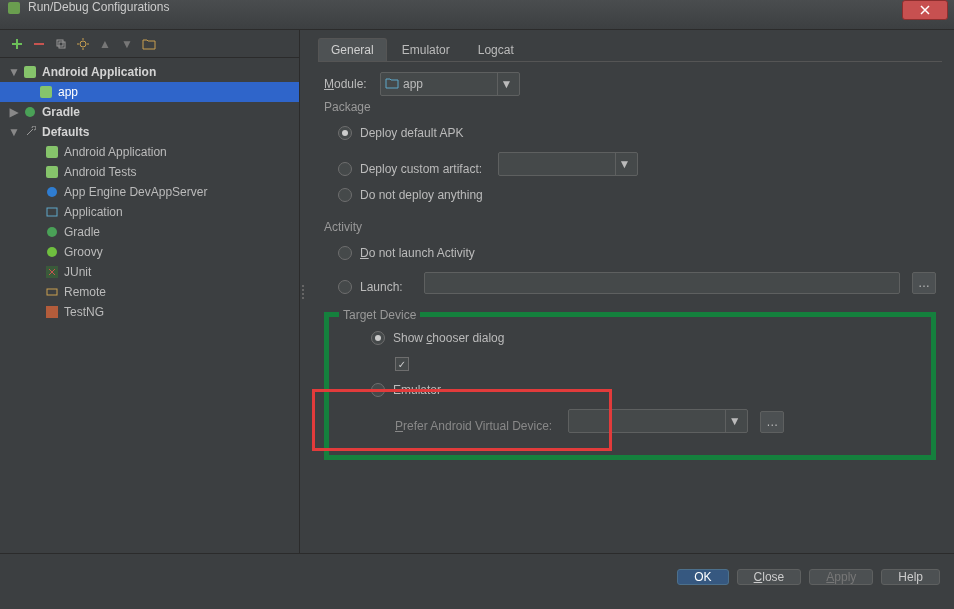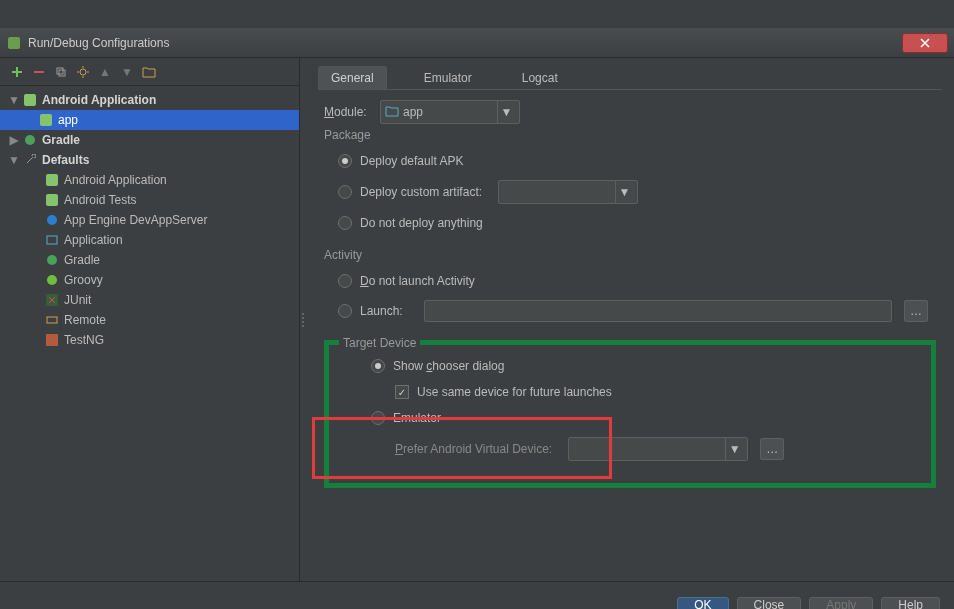--- a/index.html
+++ b/index.html
@@ -1,18 +1,18 @@
 <!DOCTYPE html>
 <html><head>
 <meta charset="utf-8">
 <style>
 * { margin: 0; padding: 0; box-sizing: border-box; font-family: "Segoe UI", Tahoma, sans-serif; font-size: 12px; }
 body { background: #3c3f41; color: #bbbbbb; width: 954px; height: 609px; overflow: hidden; }
 
-.titlebar { height: 30px; background: linear-gradient(#4a4d4f, #3c3f41); display: flex; align-items: center; padding: 0 6px; border-bottom: 1px solid #2b2b2b; margin-top: 28px; }
+.titlebar { height: 30px; background: linear-gradient(#4a4d4f, #3c3f41); display: flex; align-items: flex-start; padding: 0 6px; border-bottom: 1px solid #2b2b2b; }
 .titlebar .title-icon { width: 16px; height: 16px; margin-right: 6px; }
 .titlebar .title { color: #cccccc; flex: 1; }
 .titlebar .close-btn { width: 46px; height: 20px; background: #c75050; border: 1px solid #8c2e2e; border-radius: 3px; color: #fff; display: flex; align-items: center; justify-content: center; cursor: pointer; }
 .titlebar .close-btn svg { width: 10px; height: 10px; }
 
 .main { display: flex; height: 523px; }
 .sidebar { width: 300px; background: #3c3f41; border-right: 1px solid #2b2b2b; display: flex; flex-direction: column; }
 .toolbar { height: 28px; display: flex; align-items: center; gap: 4px; padding: 0 8px; border-bottom: 1px solid #2b2b2b; }
 .tool-btn { width: 18px; height: 18px; display: flex; align-items: center; justify-content: center; cursor: pointer; }
 
@@ -20,34 +20,34 @@
 .tree-item { height: 20px; display: flex; align-items: center; padding-left: 8px; cursor: pointer; }
 .tree-item.selected { background: #2f65ca; color: #fff; }
 .tree-item .arrow { width: 12px; display: inline-flex; justify-content: center; margin-right: 2px; color: #888; }
 .tree-item .node-icon { width: 16px; height: 16px; margin-right: 4px; display: inline-flex; align-items: center; justify-content: center; }
 .tree-item.bold .label { font-weight: bold; color: #d4d4d4; }
 .tree-item.selected .label { color: #fff; }
 .tree-item.depth-1 { padding-left: 24px; }
 .tree-item.depth-2 { padding-left: 44px; }
 
 .content { flex: 1; padding: 8px 12px; position: relative; overflow: hidden; }
-.tabs { display: flex; height: 24px; border-bottom: 1px solid #555; gap: 22px; }
+.tabs { display: flex; height: 24px; border-bottom: 1px solid #555; }
 .tab { padding: 0 12px; display: flex; align-items: center; border: 1px solid transparent; border-bottom: none; cursor: pointer; margin-right: 2px; }
 .tab.active { border-color: #555; background: #4e5254; color: #d0d0d0; border-radius: 3px 3px 0 0; }
 
 .panel { padding: 10px 6px; }
 .row { display: flex; align-items: center; margin-bottom: 4px; }
 .row .lbl { width: 56px; }
 .combo { display: flex; align-items: center; height: 24px; background: #45494a; border: 1px solid #5e6060; border-radius: 2px; padding: 0 4px; gap: 4px; }
 .combo .arrow-btn { width: 18px; border-left: 1px solid #5e6060; display: flex; align-items: center; justify-content: center; height: 100%; }
 .combo.wide { width: 140px; }
 
 .group { margin-bottom: 18px; }
 .group-title { color: #999; margin-bottom: 8px; }
-.radio-row { display: flex; align-items: center; margin: 12px 8px 12px 14px; gap: 8px; }
+.radio-row { display: flex; align-items: flex-end; margin: 12px 0 12px 14px; gap: 8px; }
 .radio { width: 14px; height: 14px; border-radius: 50%; border: 1px solid #6e6e6e; background: #45494a; display: flex; align-items: center; justify-content: center; }
 .radio.checked::after { content: ""; width: 6px; height: 6px; background: #cccccc; border-radius: 50%; }
 .checkbox { width: 14px; height: 14px; border: 1px solid #6e6e6e; background: #45494a; display: flex; align-items: center; justify-content: center; }
 .checkbox.checked::after { content: "✓"; font-size: 10px; color: #ccc; }
 .input { flex: 1; height: 22px; background: #45494a; border: 1px solid #5e6060; border-radius: 2px; }
 .small-btn { width: 24px; height: 22px; background: #4c5052; border: 1px solid #5e6060; border-radius: 2px; display: flex; align-items: center; justify-content: center; margin-left: 4px; cursor: pointer; }
 
 .fieldset { border: 5px solid #15803d; padding: 10px 10px 10px 28px; position: relative; margin-top: 8px; }
 .fieldset .legend { position: absolute; top: -9px; left: 10px; background: #3c3f41; padding: 0 4px; color: #999; }
 .highlight-box { position: absolute; border: 3px solid #e23b3b; pointer-events: none; }
@@ -291,21 +291,20 @@
       </div>
 
       <div class="fieldset">
         <span class="legend">Target Device</span>
         <div class="radio-row" style="margin-top:4px">
           <span class="radio checked"></span>
           <span>Show <span class="und">c</span>hooser dialog</span>
         </div>
         <div class="radio-row" style="margin-left:38px">
           <span class="checkbox checked"></span>
-          <span>Use same device for future launches</span>
         </div>
         <div class="radio-row">
           <span class="radio"></span>
           <span>Emulator</span>
         </div>
         <div class="radio-row" style="margin-left:38px">
           <span style="color:#888"><span class="und">P</span>refer Android Virtual Device:</span>
           <div class="combo" style="width:180px;margin-left:8px">
             <span style="flex:1"></span>
               <span class="arrow-btn">▼</span>

